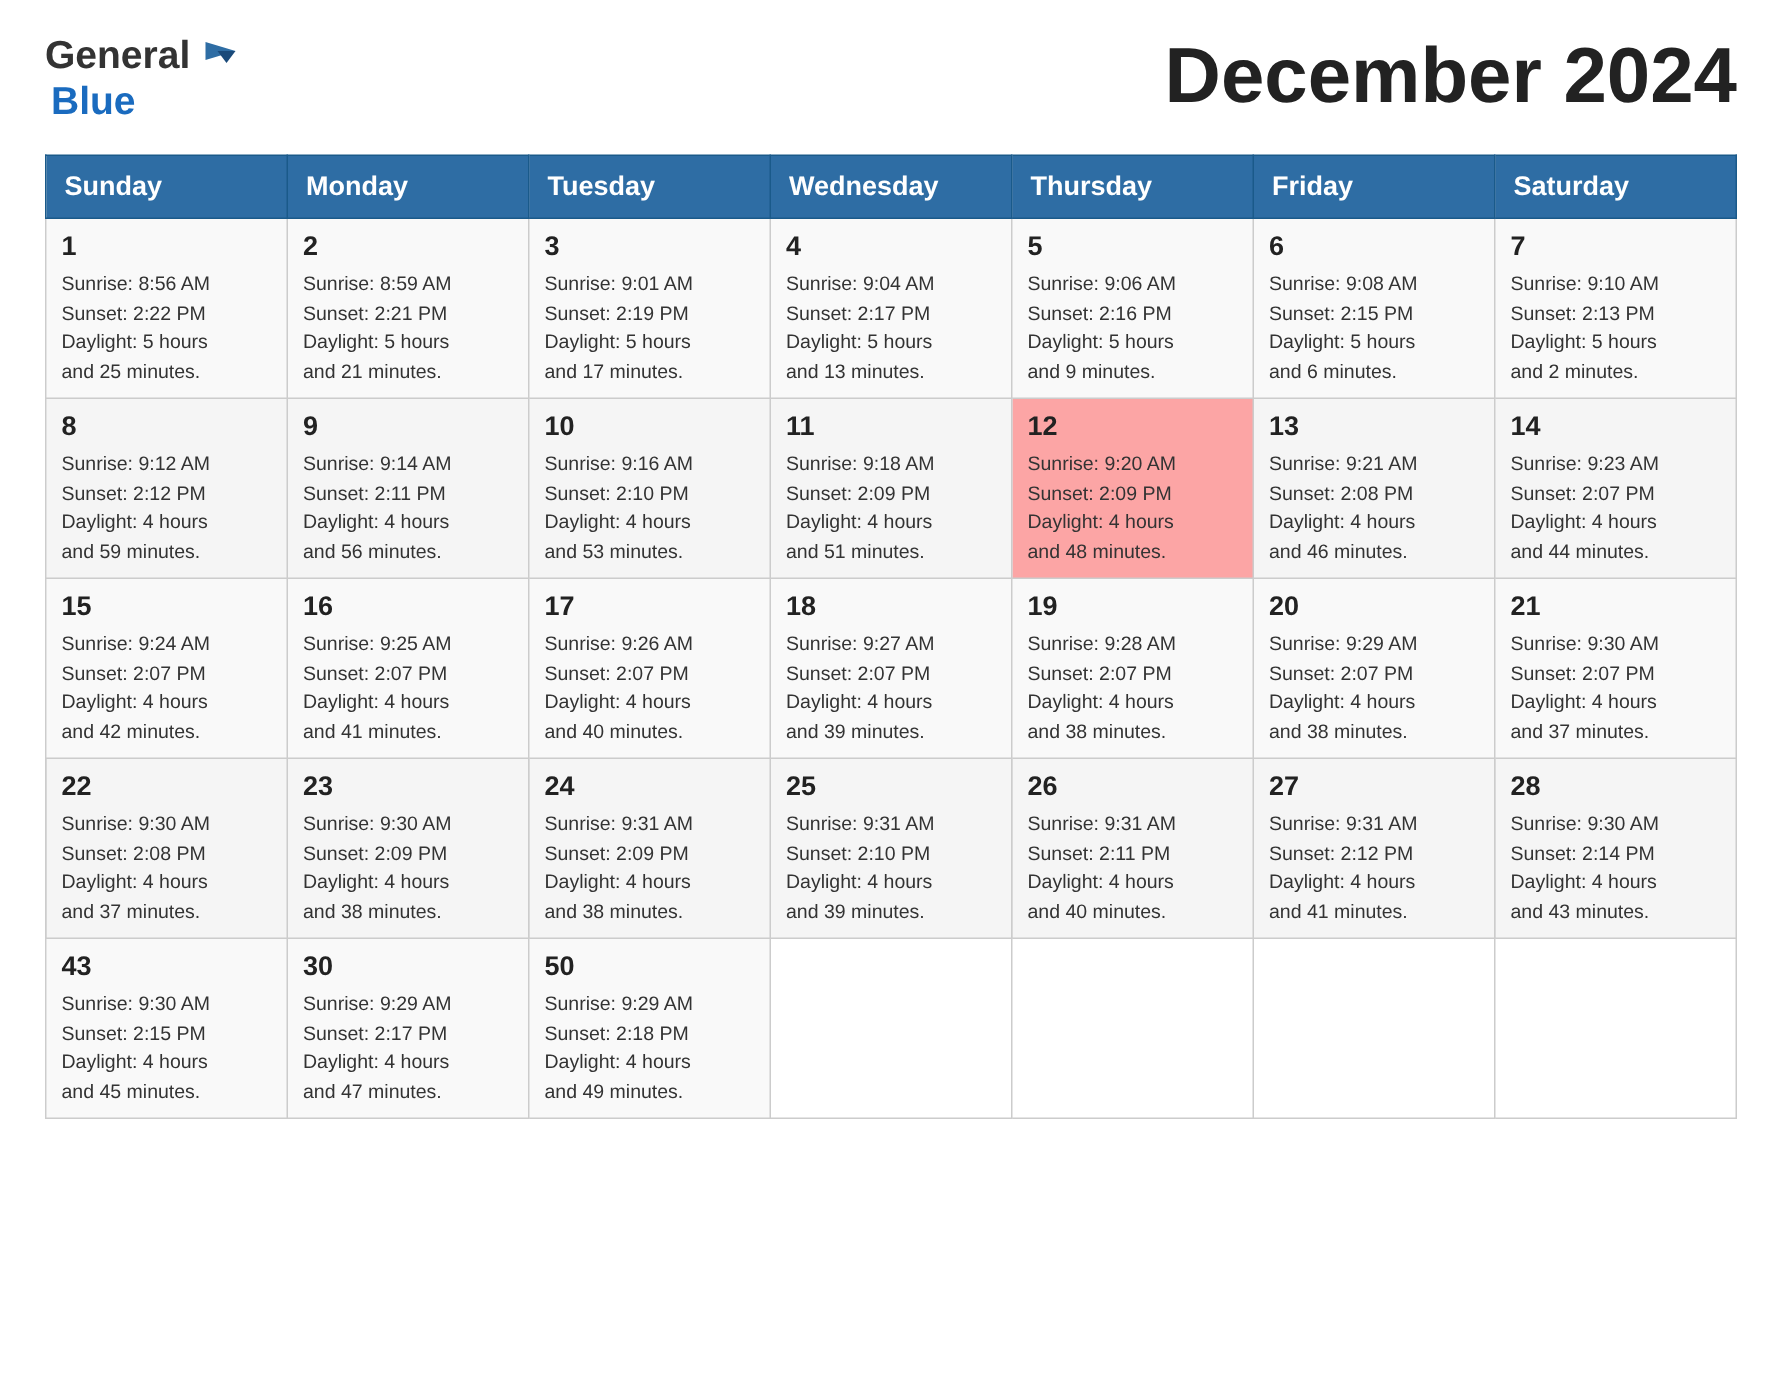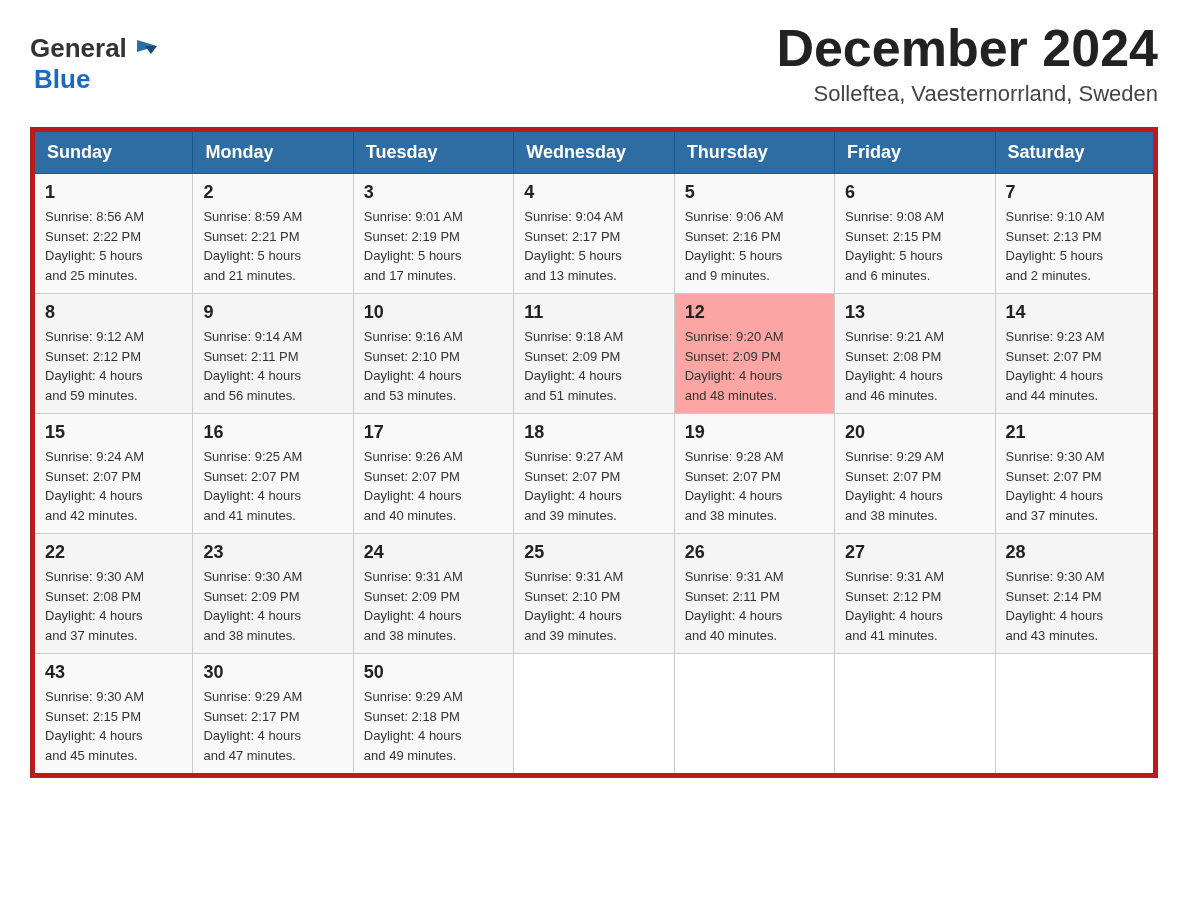--- a/index.html
+++ b/index.html
@@ -60,21 +60,21 @@
 
     .location {
       font-size: 22px;
       color: #444;
       margin-top: 4px;
     }
 
     .calendar {
       width: 100%;
       border-collapse: collapse;
-      border: 5px solid #b91c1c;
+      border: 1px solid #b91c1c;
     }
 
     .calendar th {
       background-color: #2e6da4;
       color: white;
       font-size: 18px;
       font-weight: bold;
       padding: 10px 12px;
       text-align: left;
       border: 1px solid #1a5a8a;
@@ -127,21 +127,20 @@
       <span class="logo-text-general">General</span>
       <svg class="logo-icon" viewBox="0 0 32 32">
         <polygon points="8,8 28,14 8,20" fill="#2e6da4"></polygon>
         <polygon points="16,14 28,14 22,22" fill="#1a4a7a"></polygon>
       </svg>
     </div>
     <span class="logo-text-blue" style="margin-left:4px;">Blue</span>
   </div>
   <div class="title-section">
     <div class="month-year">December 2024</div>
-    <div class="location">Solleftea, Vaesternorrland, Sweden</div>
   </div>
 </div>
 
 <table class="calendar">
   <thead>
     <tr>
       <th>Sunday</th>
       <th>Monday</th>
       <th>Tuesday</th>
       <th>Wednesday</th>

